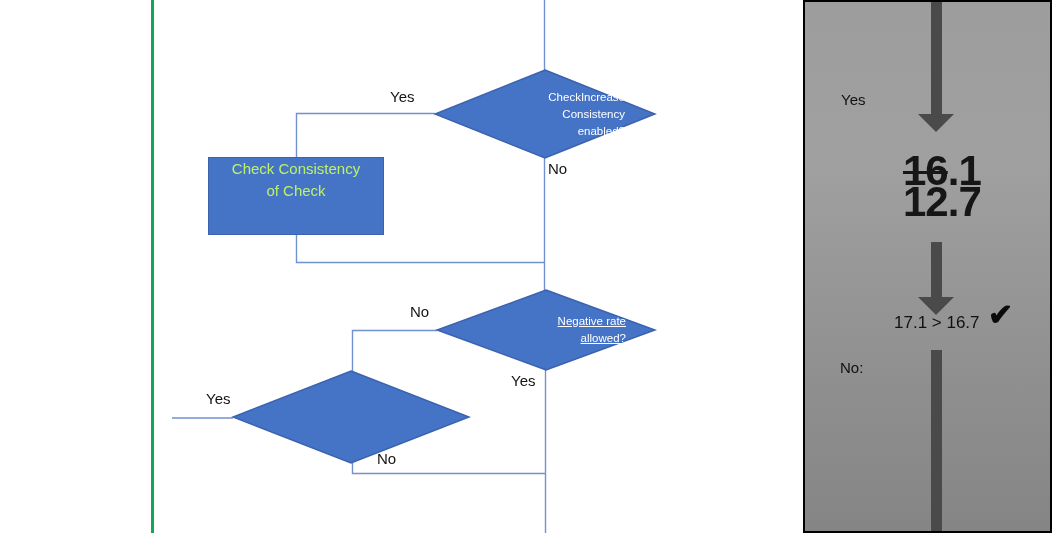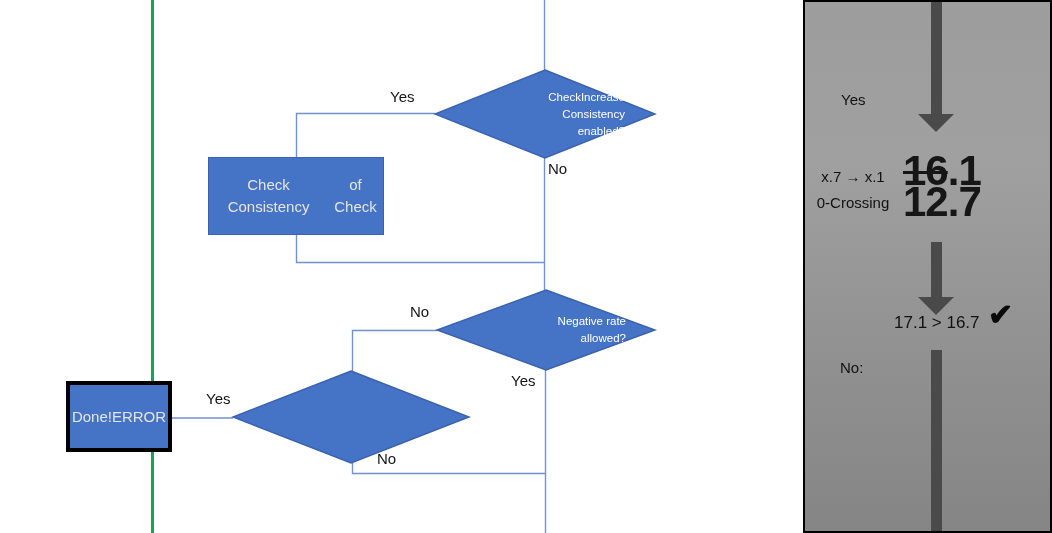--- a/index.html
+++ b/index.html
@@ -6,22 +6,22 @@
   #stage{
     position:relative;width:1052px;height:533px;overflow:hidden;
     background:#ffffff;font-family:"Liberation Sans",sans-serif;
   }
   
   .green-line{position:absolute;left:151px;top:0;width:3px;height:533px;background:#14A45A;}
   svg.wires{position:absolute;left:0;top:0;width:1052px;height:533px;}
   .wire{fill:none;stroke:#7291CF;stroke-width:1.4;}
   .diamond{fill:#4573C6;stroke:#3A62AE;stroke-width:1.4;}
   .node{
-    position:absolute;background:#4573C6;color:#e5e5e5;
-    display:flex;flex-direction:row;align-items:center;justify-content:center;
+    position:absolute;background:#4573C6;color:#bef264;
+    display:flex;flex-direction:column;align-items:center;
     text-align:center;box-sizing:border-box;
   }
   .node.process{border:1.5px solid #3A62AE;font-size:15px;line-height:22px;}
   .node.terminator{border:4px solid #000000;font-size:15px;line-height:22px;}
   .shape-label{
     position:absolute;display:flex;flex-direction:column;align-items:flex-end;justify-content:center;
     color:#ffffff;text-align:center;font-size:11.5px;line-height:17px;pointer-events:none;
   }
   .lbl{position:absolute;font-size:15px;color:#141414;white-space:nowrap;}
   
@@ -71,53 +71,45 @@
     <polygon class="diamond" points="545,70 655,114 545,158 435,114"></polygon>
     <polygon class="diamond" points="546,290 655,330 546,370 437,330"></polygon>
     <polygon class="diamond" points="351,371 469,417 351,463 233,417"></polygon>
   </svg>
 
   <div class="shape-label" style="left:465px;top:82px;width:160px;height:64px;">
     <span>CheckIncrease</span>
     <span>Consistency</span>
     <span>enabled?</span>
   </div>
-  <div class="shape-label" style="left:466px;top:306px;width:160px;height:48px;">
+  <div class="shape-label" style="left:466px;top:306px;width:160px;height:48px;text-decoration:underline;">
     <span>Negative rate</span>
     <span>allowed?</span>
   </div>
 
   <div class="node process" style="left:208px;top:157px;width:176px;height:78px;">
     <span>Check Consistency</span>
     <span>of Check</span>
   </div>
 
-  <div class="node terminator" style="left:66px;top:381px;width:106px;height:71px;">
-    <span>Done!</span>
-    <span>ERROR</span>
-  </div>
 
   <div class="lbl" style="left:390px;top:88px;">Yes</div>
   <div class="lbl" style="left:548px;top:160px;">No</div>
   <div class="lbl" style="left:410px;top:303px;">No</div>
   <div class="lbl" style="left:511px;top:372px;">Yes</div>
   <div class="lbl" style="left:206px;top:390px;">Yes</div>
   <div class="lbl" style="left:377px;top:450px;">No</div>
 
   <div class="panel">
 
     <div class="arrow-shaft" style="left:126px;top:0;height:112px;"></div>
     <div class="arrow-head" style="left:113px;top:112px;"></div>
 
     <div class="p-lbl" style="left:36px;top:89px;">Yes</div>
 
-    <div class="rule-block">
-      <div>x.7 → x.1</div>
-      <div>0-Crossing</div>
-    </div>
 
     <div class="big-nums">
       <div><span class="struck">16</span><span>.1</span></div>
       <div>12.7</div>
     </div>
 
     <div class="arrow-shaft" style="left:126px;top:240px;height:55px;"></div>
     <div class="arrow-head" style="left:113px;top:295px;"></div>
 
     <div class="p-lbl" style="left:35px;top:313px;margin-top:44px;">No:</div>

